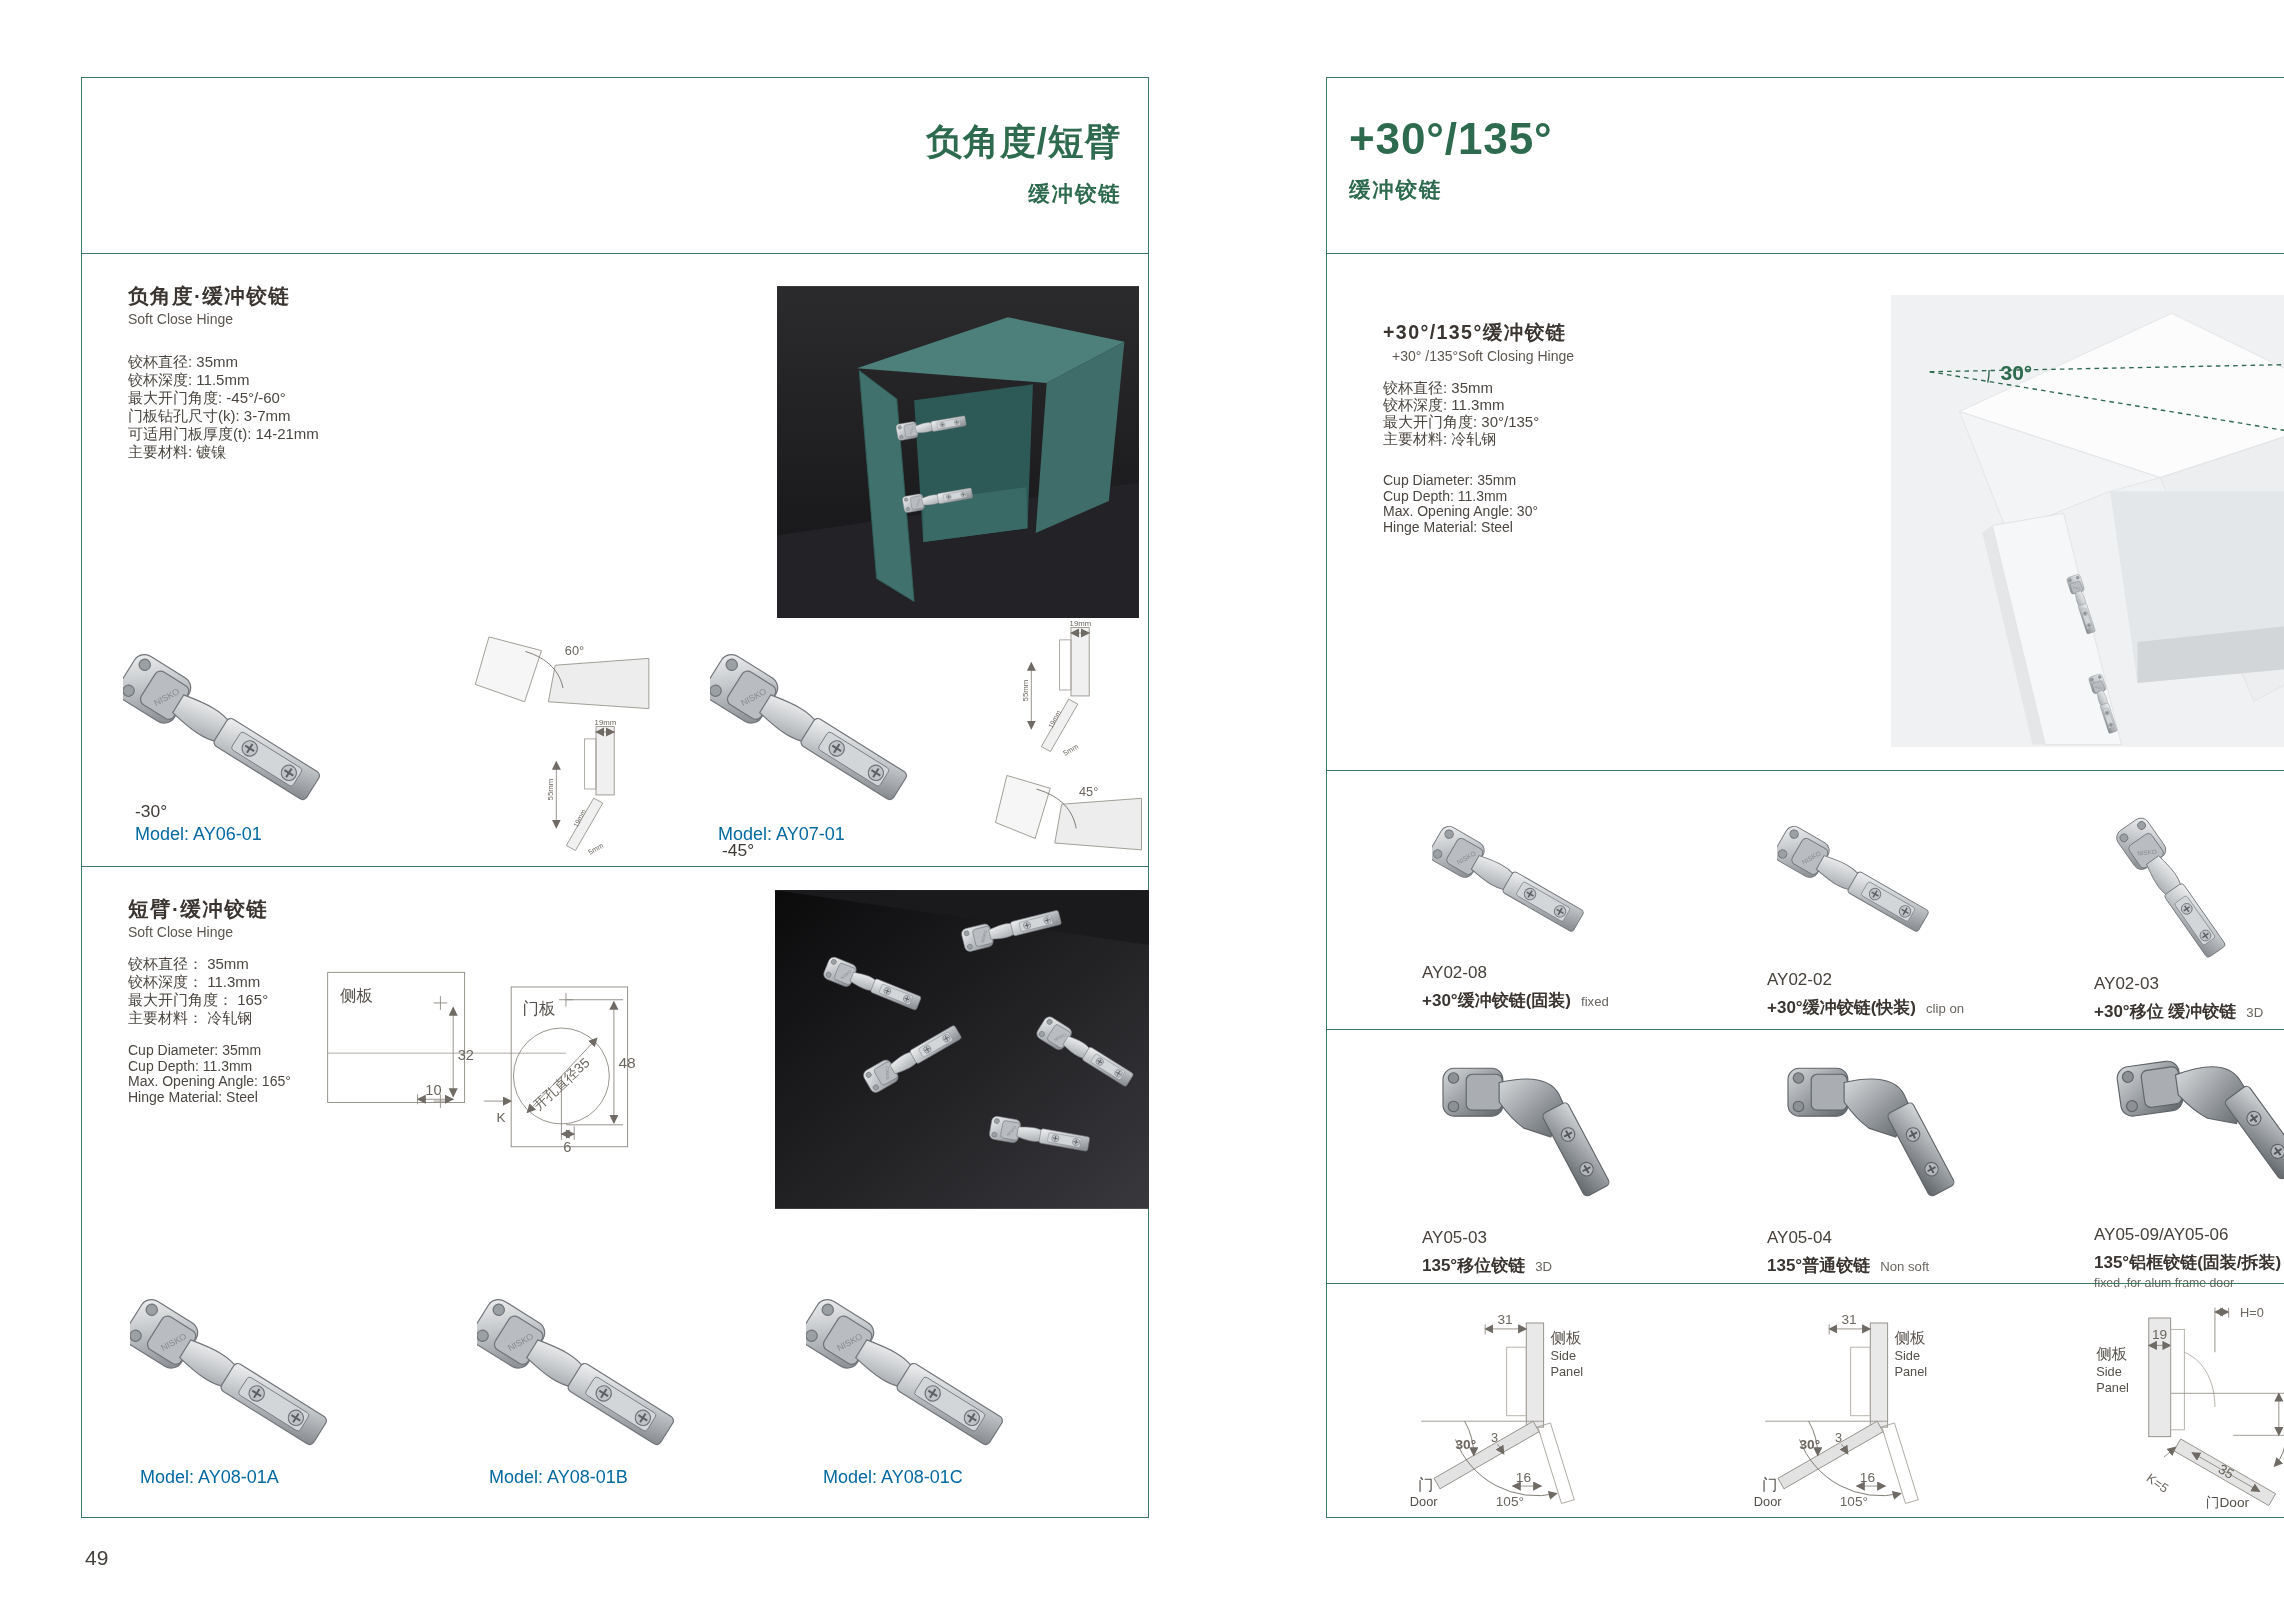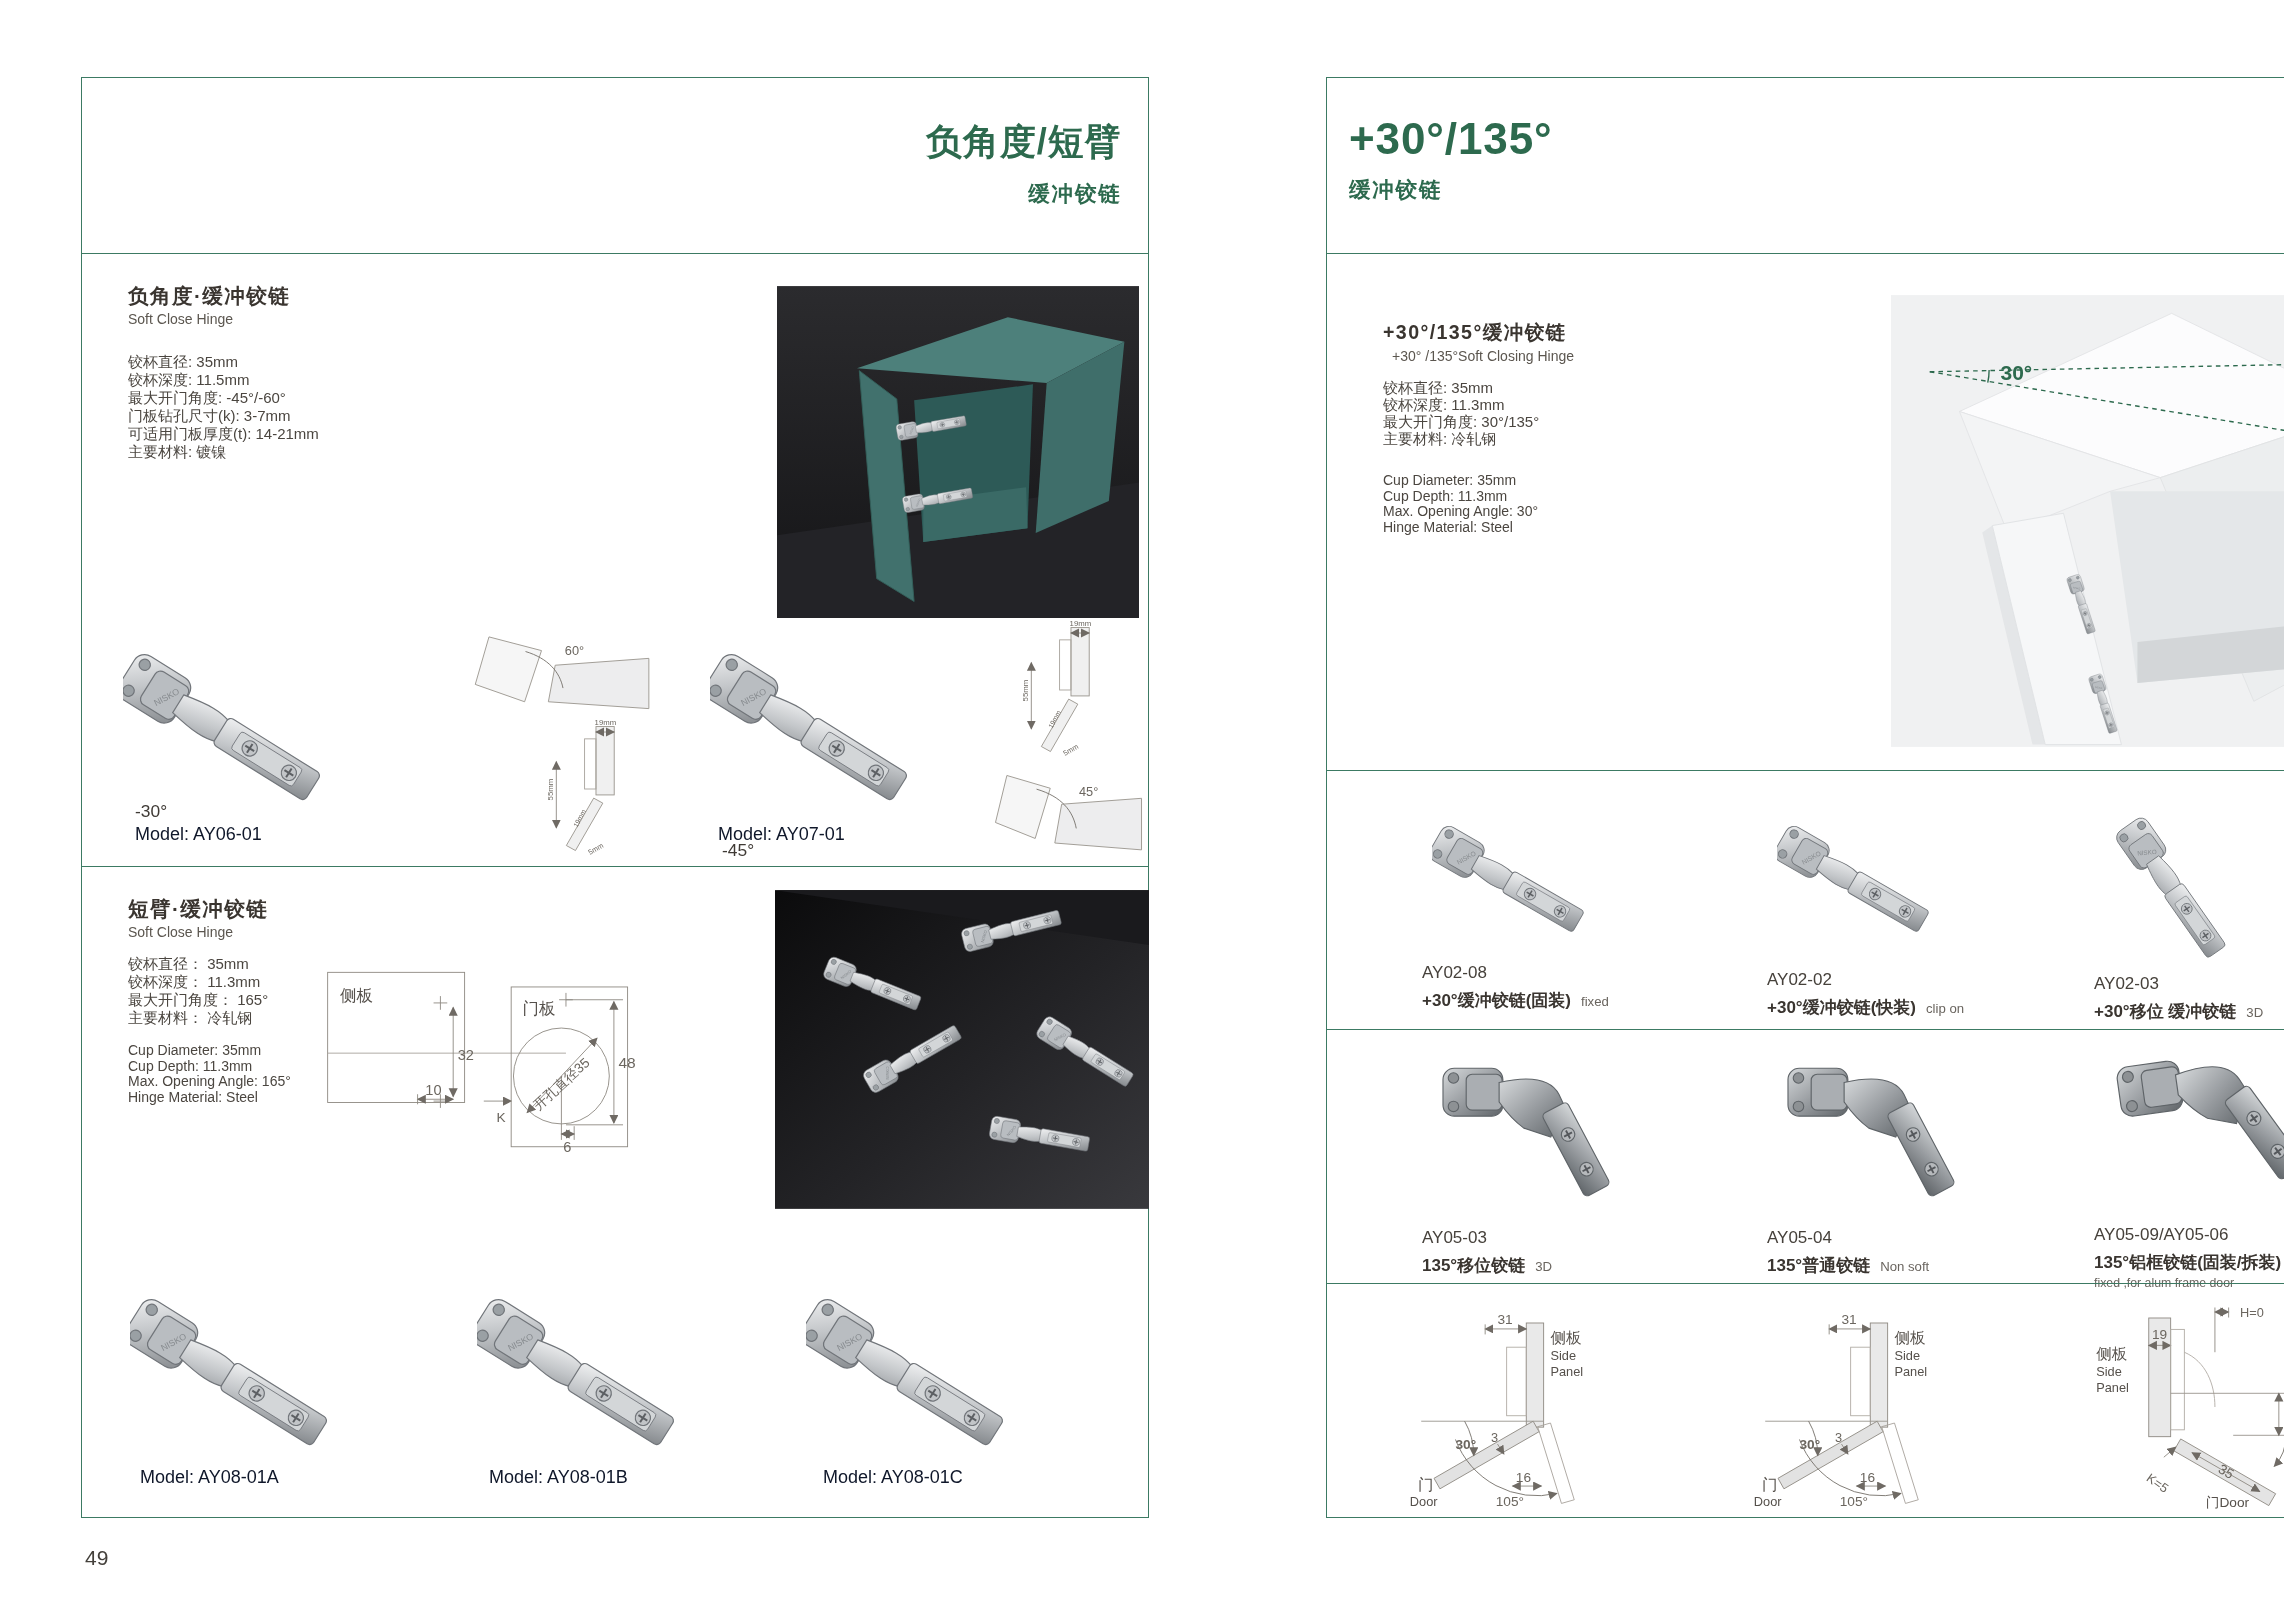--- a/index.html
+++ b/index.html
@@ -10,21 +10,21 @@
   .page{position:absolute;background:#fff;border:1.4px solid var(--line);box-sizing:border-box;}
   .hline{position:absolute;left:0;right:0;height:1.4px;background:var(--line);}
   .title-main{font-weight:bold;color:var(--green);font-size:36px;letter-spacing:0.9px;white-space:nowrap;}
   .title-sub{font-weight:600;color:var(--green);font-size:21.5px;letter-spacing:1.8px;white-space:nowrap;}
   .right-align{text-align:right;}
   .sec-h-cn{font-size:20.6px;font-weight:bold;color:#3a3530;letter-spacing:1.4px;white-space:nowrap;text-align:right;}
   .sec-h-en{font-size:14px;color:#5b564f;white-space:nowrap;}
   .spec{font-size:15px;color:#4b4640;line-height:18px;white-space:nowrap;}
   .spec-en{font-size:14px;color:#4b4640;line-height:15.5px;white-space:nowrap;}
   .angle-label{font-size:17.4px;color:#3f3a35;white-space:nowrap;}
-  .model-label{font-size:18px;color:#0f172a;white-space:nowrap;}
+  .model-label{font-size:18px;color:#0369a1;white-space:nowrap;}
   .prod-model{font-size:17px;color:#46413b;white-space:nowrap;}
   .prod-desc{font-size:17px;font-weight:bold;color:#3a3530;white-space:nowrap;margin-top:5.5px;}
   .prod-tag{font-size:13.2px;font-weight:normal;color:#6a655f;margin-left:10px;}
   .prod-tag2{font-size:12.3px;font-weight:normal;color:#6a655f;margin-top:2.7px;}
   .pagenum{font-size:21px;color:#44403b;}
   .photo{position:absolute;overflow:hidden;}
   svg text{font-family:"Liberation Sans","DejaVu Sans",sans-serif;}
   .dim-t{fill:#6b665f;}
   .lbl-t{fill:#55504b;}
 </style>

